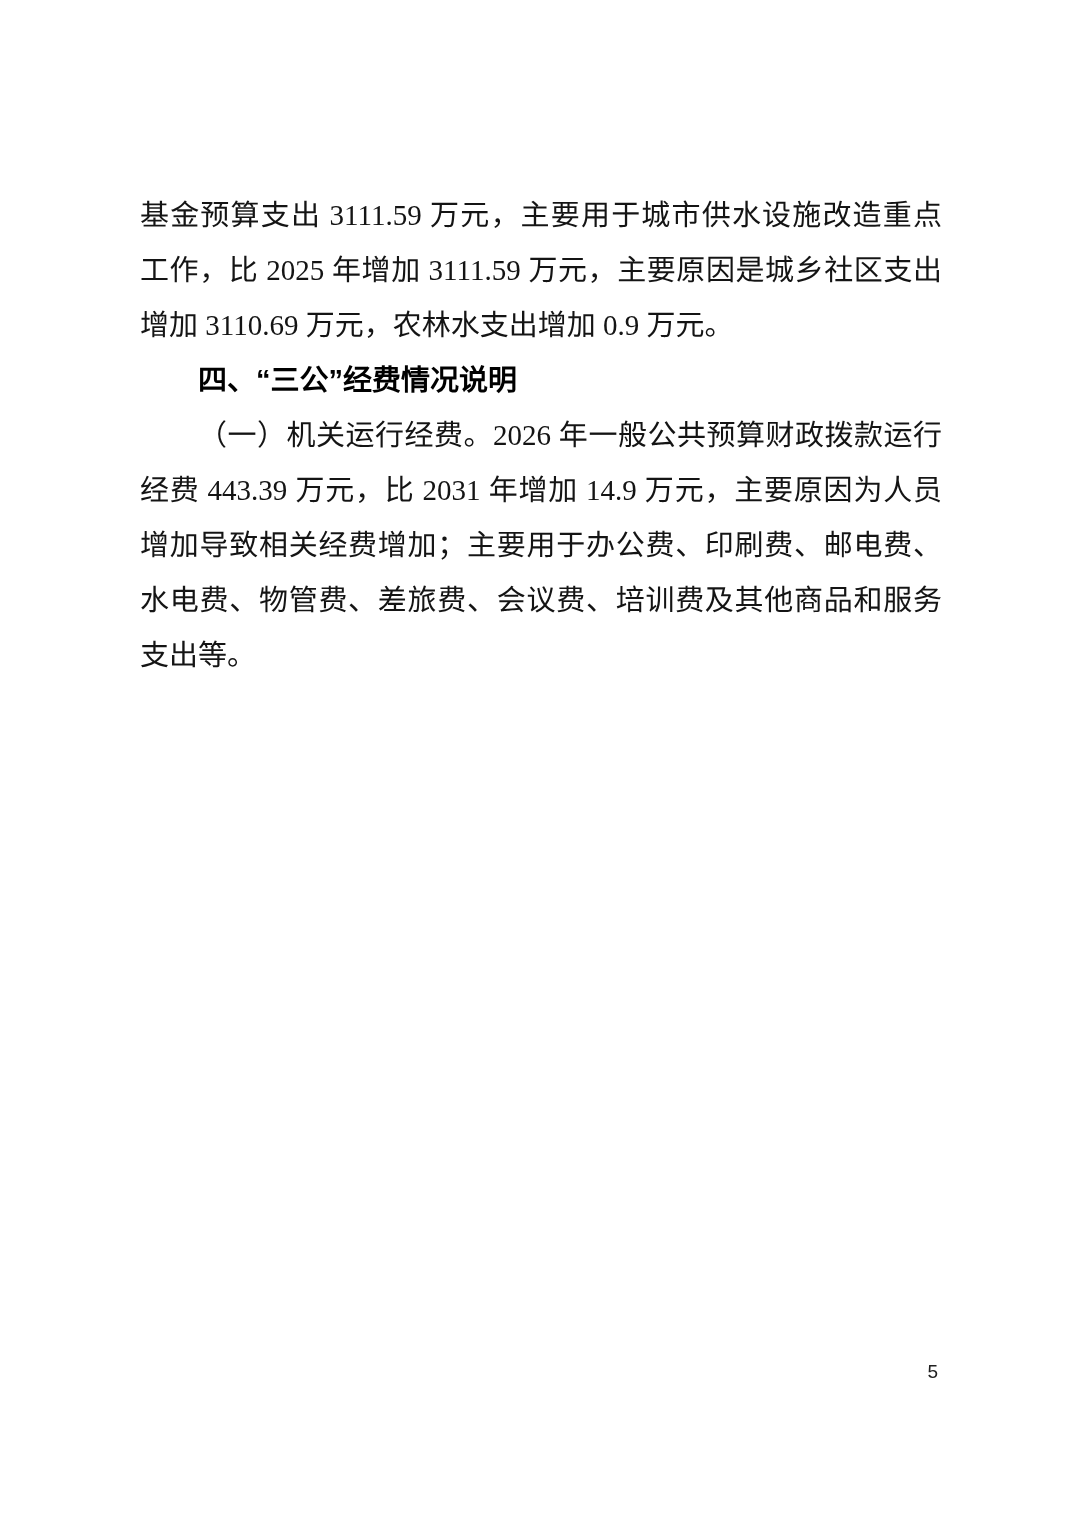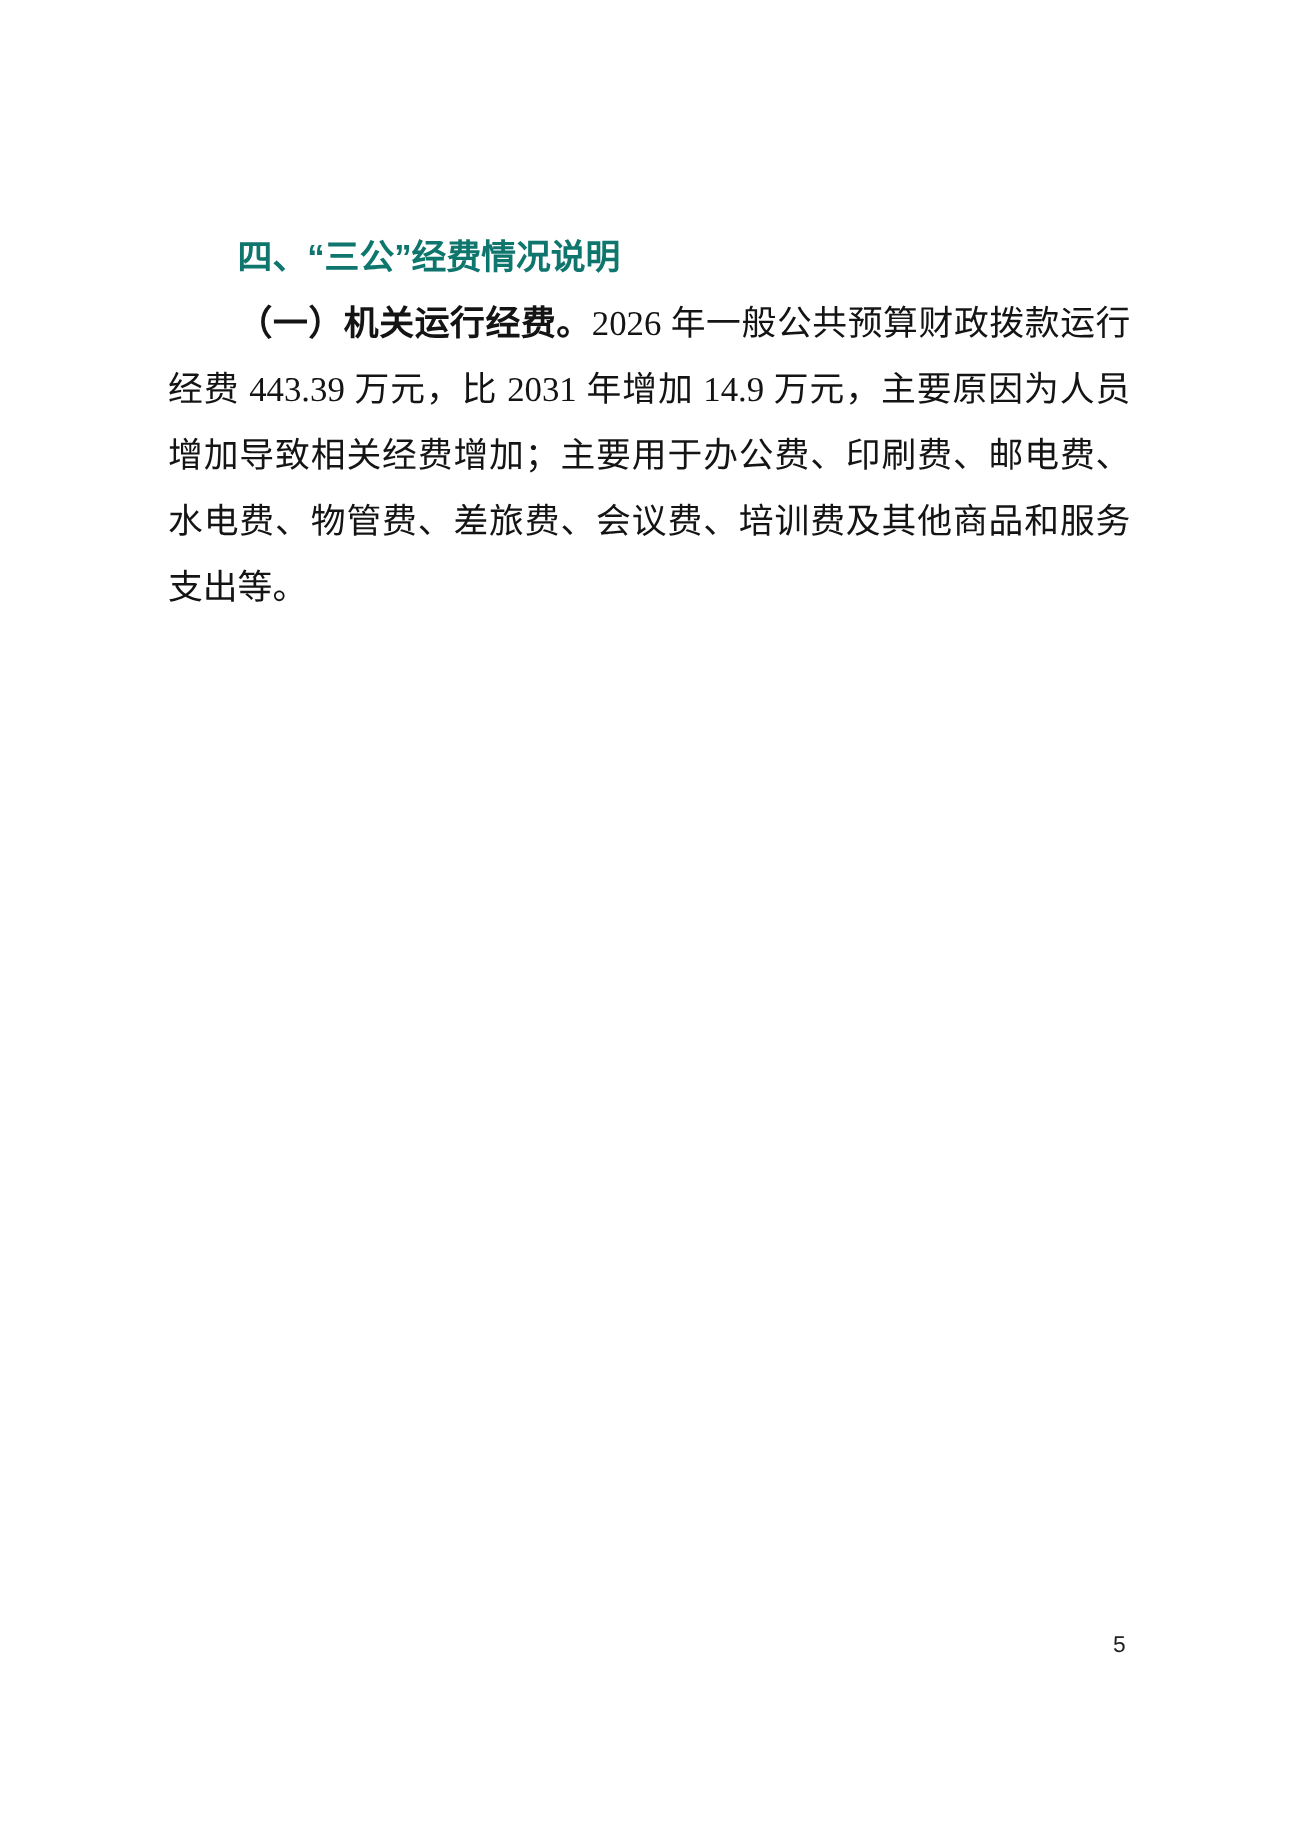--- a/index.html
+++ b/index.html
@@ -32,24 +32,24 @@
   p.indent {
     text-indent: 2em;
   }
   h2.heading {
     font-family: "Liberation Sans", "DejaVu Sans", sans-serif;
     font-weight: bold;
     font-size: 29px;
     line-height: 55px;
     margin: 0;
     text-indent: 2em;
-    color: #0f766e;
+    color: #000000;
   }
   .lead {
-    font-weight: bold;
+    font-weight: normal;
     margin-top: 32px;
   }
   .gap-before {
     margin-top: 15px;
   }
   .page-footer {
     position: absolute;
     top: 1360px;
     right: 136px;
     font-family: "Liberation Sans", "DejaVu Sans", sans-serif;
@@ -57,20 +57,21 @@
     line-height: 24px;
     color: #202020;
   }
 </style>
 </head>
 <body>
 
 <div class="page">
   <div class="content">
 
+    <p class="body">基金预算支出 3111.59 万元，主要用于城市供水设施改造重点工作，比 2025 年增加 3111.59 万元，主要原因是城乡社区支出增加 3110.69 万元，农林水支出增加 0.9 万元。</p>
 
     <h2 class="heading">四、“三公”经费情况说明</h2>
 
 
 
     <p class="body indent"><span class="lead">（一）机关运行经费。</span><span>2026 年一般公共预算财政拨款运行经费 443.39 万元，比 2031 年增加 14.9 万元，主要原因为人员增加导致相关经费增加；主要用于办公费、印刷费、邮电费、水电费、物管费、差旅费、会议费、培训费及其他商品和服务支出等。</span></p>
 
 
 
   </div>

